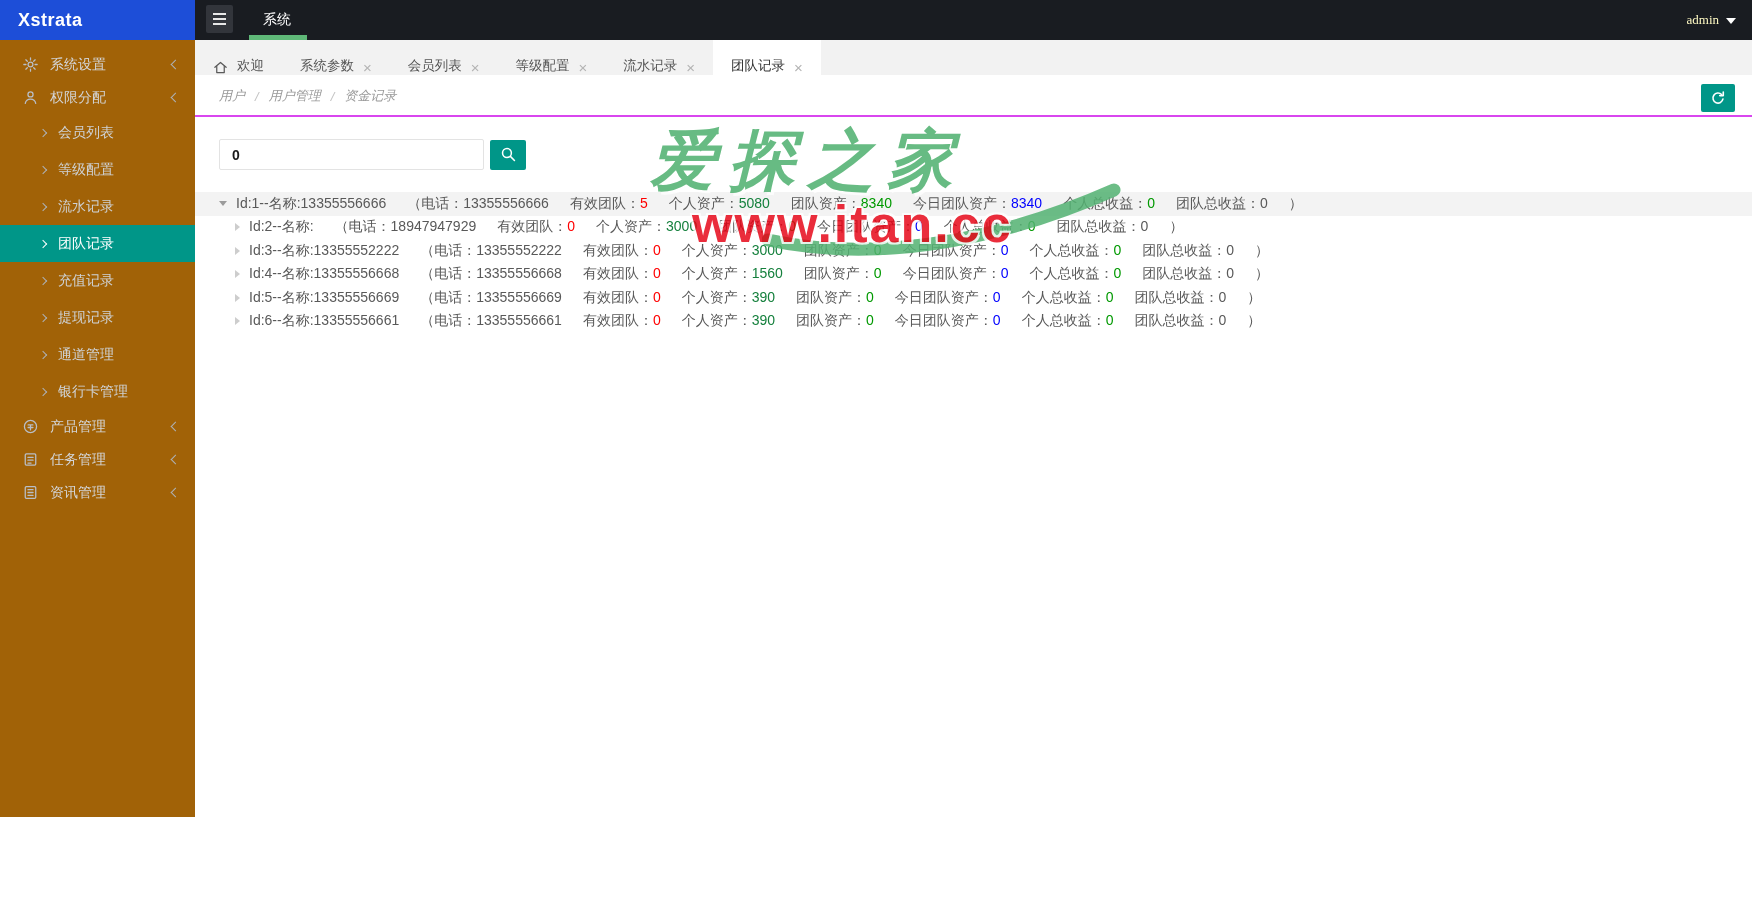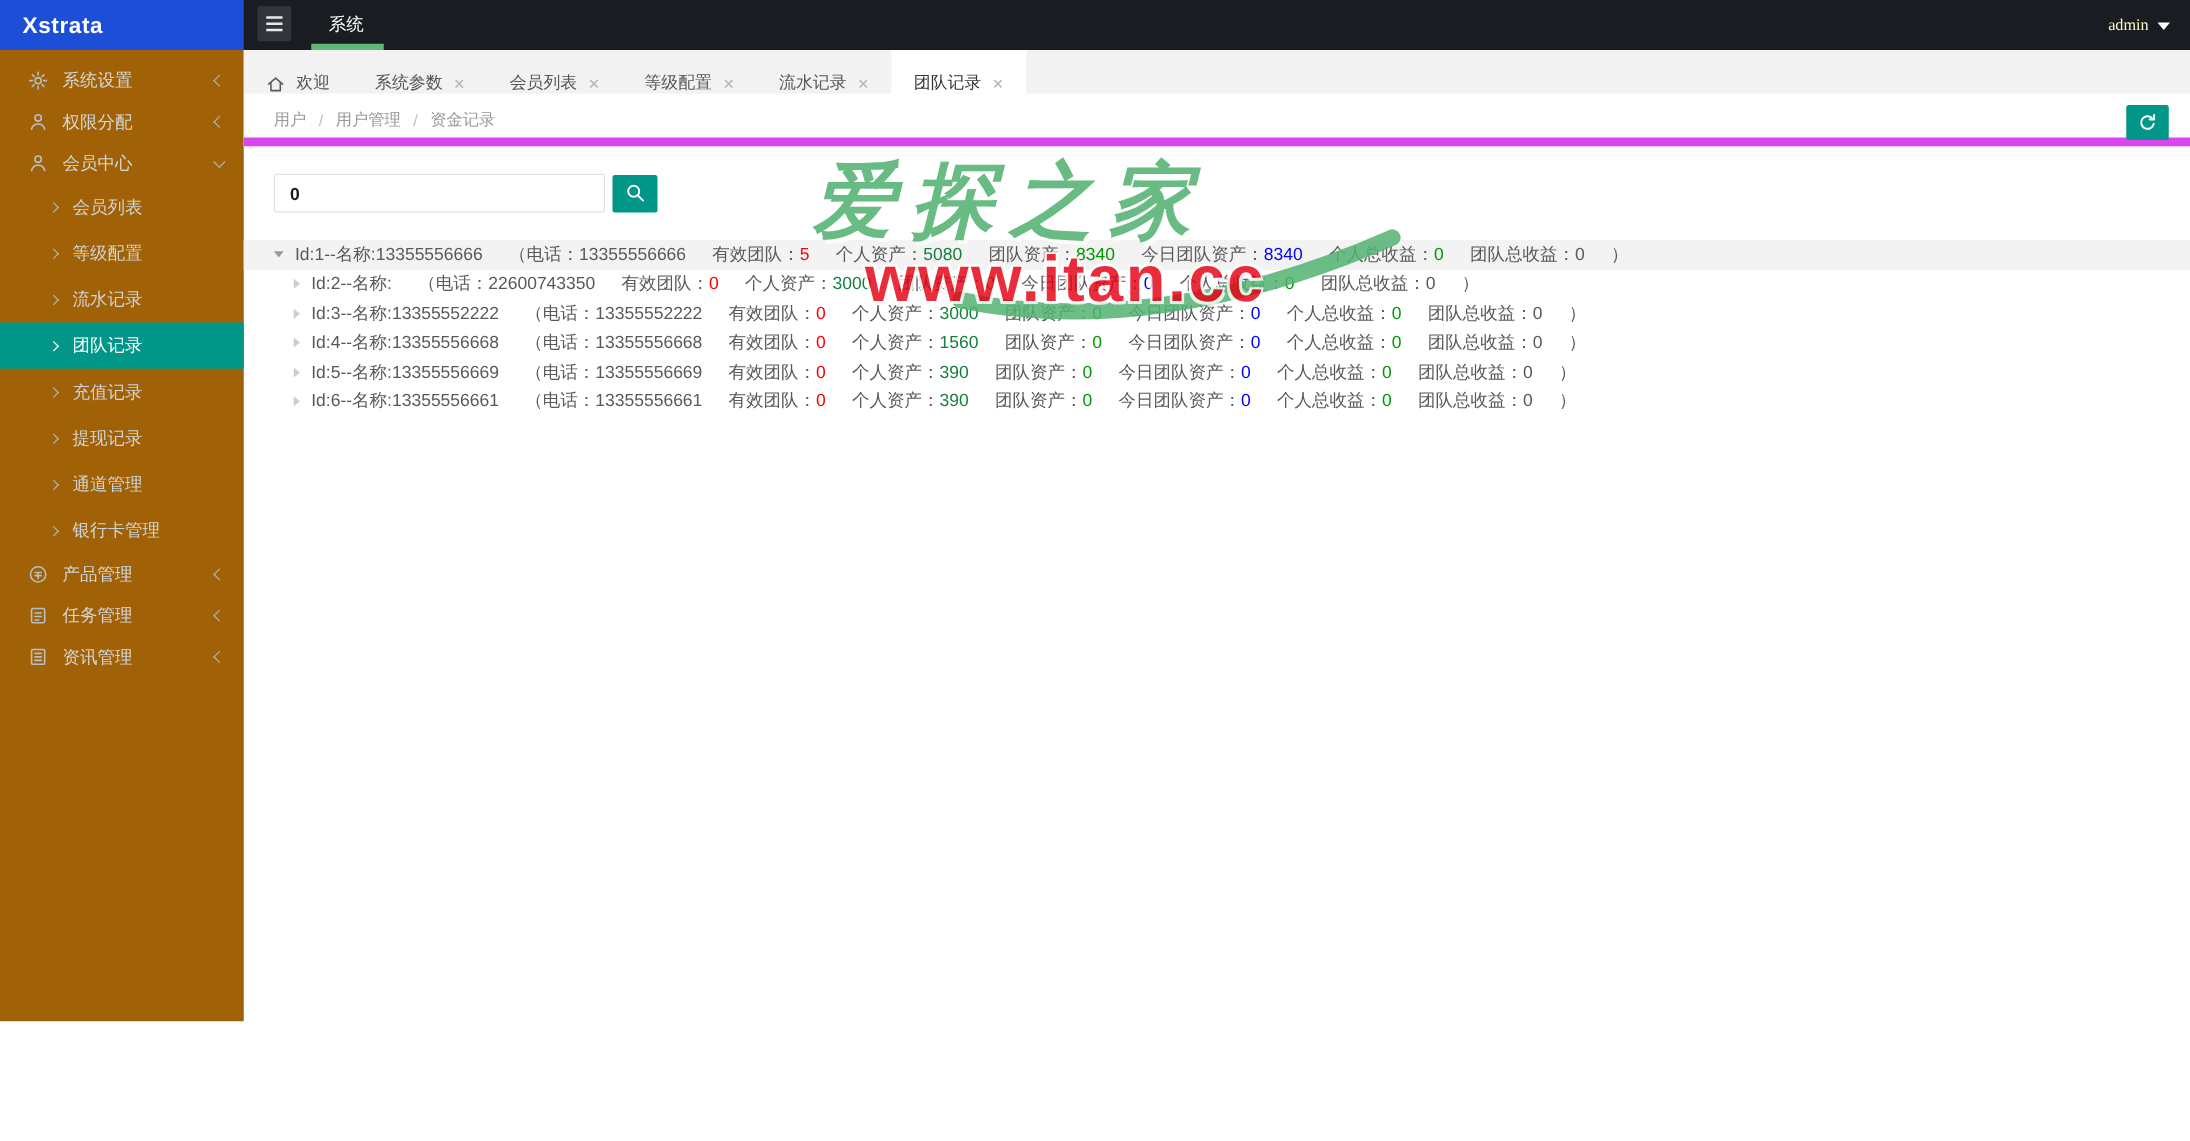--- a/index.html
+++ b/index.html
@@ -46,21 +46,21 @@
   .tab-bar { position:absolute; left:195px; top:40px; width:1557px; height:35px; background:#f2f2f2;
              display:flex; align-items:stretch; }
   .tab { display:flex; align-items:flex-end; gap:9px; padding:0 18px; font-size:13.5px; color:#555;
          cursor:pointer; white-space:nowrap; }
   .tab.active { background:#fff; color:#333; }
   .tab .close { color:#b3b3b3; font-size:15px; line-height:1; cursor:pointer; }
   .tab .home-ic { display:inline-flex; width:15px; height:15px; }
 
   
   .crumb-bar { position:absolute; left:195px; top:75px; width:1557px; height:42px; background:#fff;
-               border-bottom:7px solid #d946ef; }
+               border-bottom:2px solid #d946ef;font-style:italic; }
   .crumbs { position:absolute; left:24px; top:0; height:42px; display:flex; align-items:center;
             font-size:13px; color:#999; gap:10px; }
   .crumb-sep { color:#c2c2c2; }
   .refresh-btn { position:absolute; right:17px; top:9px; width:34px; height:28px; background:#009688;
                  border:none; border-radius:2px; display:flex; align-items:center; justify-content:center; cursor:pointer; }
 
   
   .search-wrap { position:absolute; left:219px; top:139px; display:flex; align-items:center; }
   .search-input { width:265px; height:31px; border:1px solid #e3e3e3; border-radius:2px; padding:0 12px;
                   font-size:14px; font-weight:bold; color:#1a1a1a; outline:none;
@@ -132,30 +132,20 @@
       <div class="side-item">
         <span class="s-icon">
           <svg viewBox="0 0 24 24" fill="none" stroke="#b9bec6" stroke-width="1.8" stroke-linecap="round" stroke-linejoin="round">
             <circle cx="12" cy="7.6" r="3.6"></circle>
             <path d="M4.6 20.4c.8-4 4-6 7.4-6s6.6 2 7.4 6"></path>
           </svg>
         </span>
         <span class="s-label">权限分配</span>
         <span class="chev left"></span>
       </div>
-      <div class="side-item">
-        <span class="s-icon">
-          <svg viewBox="0 0 24 24" fill="none" stroke="#b9bec6" stroke-width="1.8" stroke-linecap="round" stroke-linejoin="round">
-            <circle cx="12" cy="7.6" r="3.6"></circle>
-            <path d="M4.6 20.4c.8-4 4-6 7.4-6s6.6 2 7.4 6"></path>
-          </svg>
-        </span>
-        <span class="s-label">会员中心</span>
-        <span class="chev down"></span>
-      </div>
       <div class="side-sub">
         <span class="chev right"></span>
         <span class="sub-label">会员列表</span>
       </div>
       <div class="side-sub">
         <span class="chev right"></span>
         <span class="sub-label">等级配置</span>
       </div>
       <div class="side-sub">
         <span class="chev right"></span>
@@ -284,21 +274,21 @@
         <span class="seg">今日团队资产：<span class="v-blue">8340</span></span>
         <span class="seg">个人总收益：<span class="v-green">0</span></span>
         <span class="seg">团队总收益：<span class="v-dark">0</span></span>
         <span class="seg">）</span>
       </div>
       <div class="tree-row child">
         <span class="tw">
           <span class="tri-right"></span>
         </span>
         <span class="seg">Id:2--名称:</span>
-        <span class="seg">（电话：22600743350</span>
+        <span class="seg">（电话：18947947929</span>
         <span class="seg">有效团队：<span class="v-red">0</span></span>
         <span class="seg">个人资产：<span class="v-orange">3000</span></span>
         <span class="seg">团队资产：<span class="v-green">0</span></span>
         <span class="seg">今日团队资产：<span class="v-blue">0</span></span>
         <span class="seg">个人总收益：<span class="v-green">0</span></span>
         <span class="seg">团队总收益：<span class="v-dark">0</span></span>
         <span class="seg">）</span>
       </div>
       <div class="tree-row child">
         <span class="tw">

